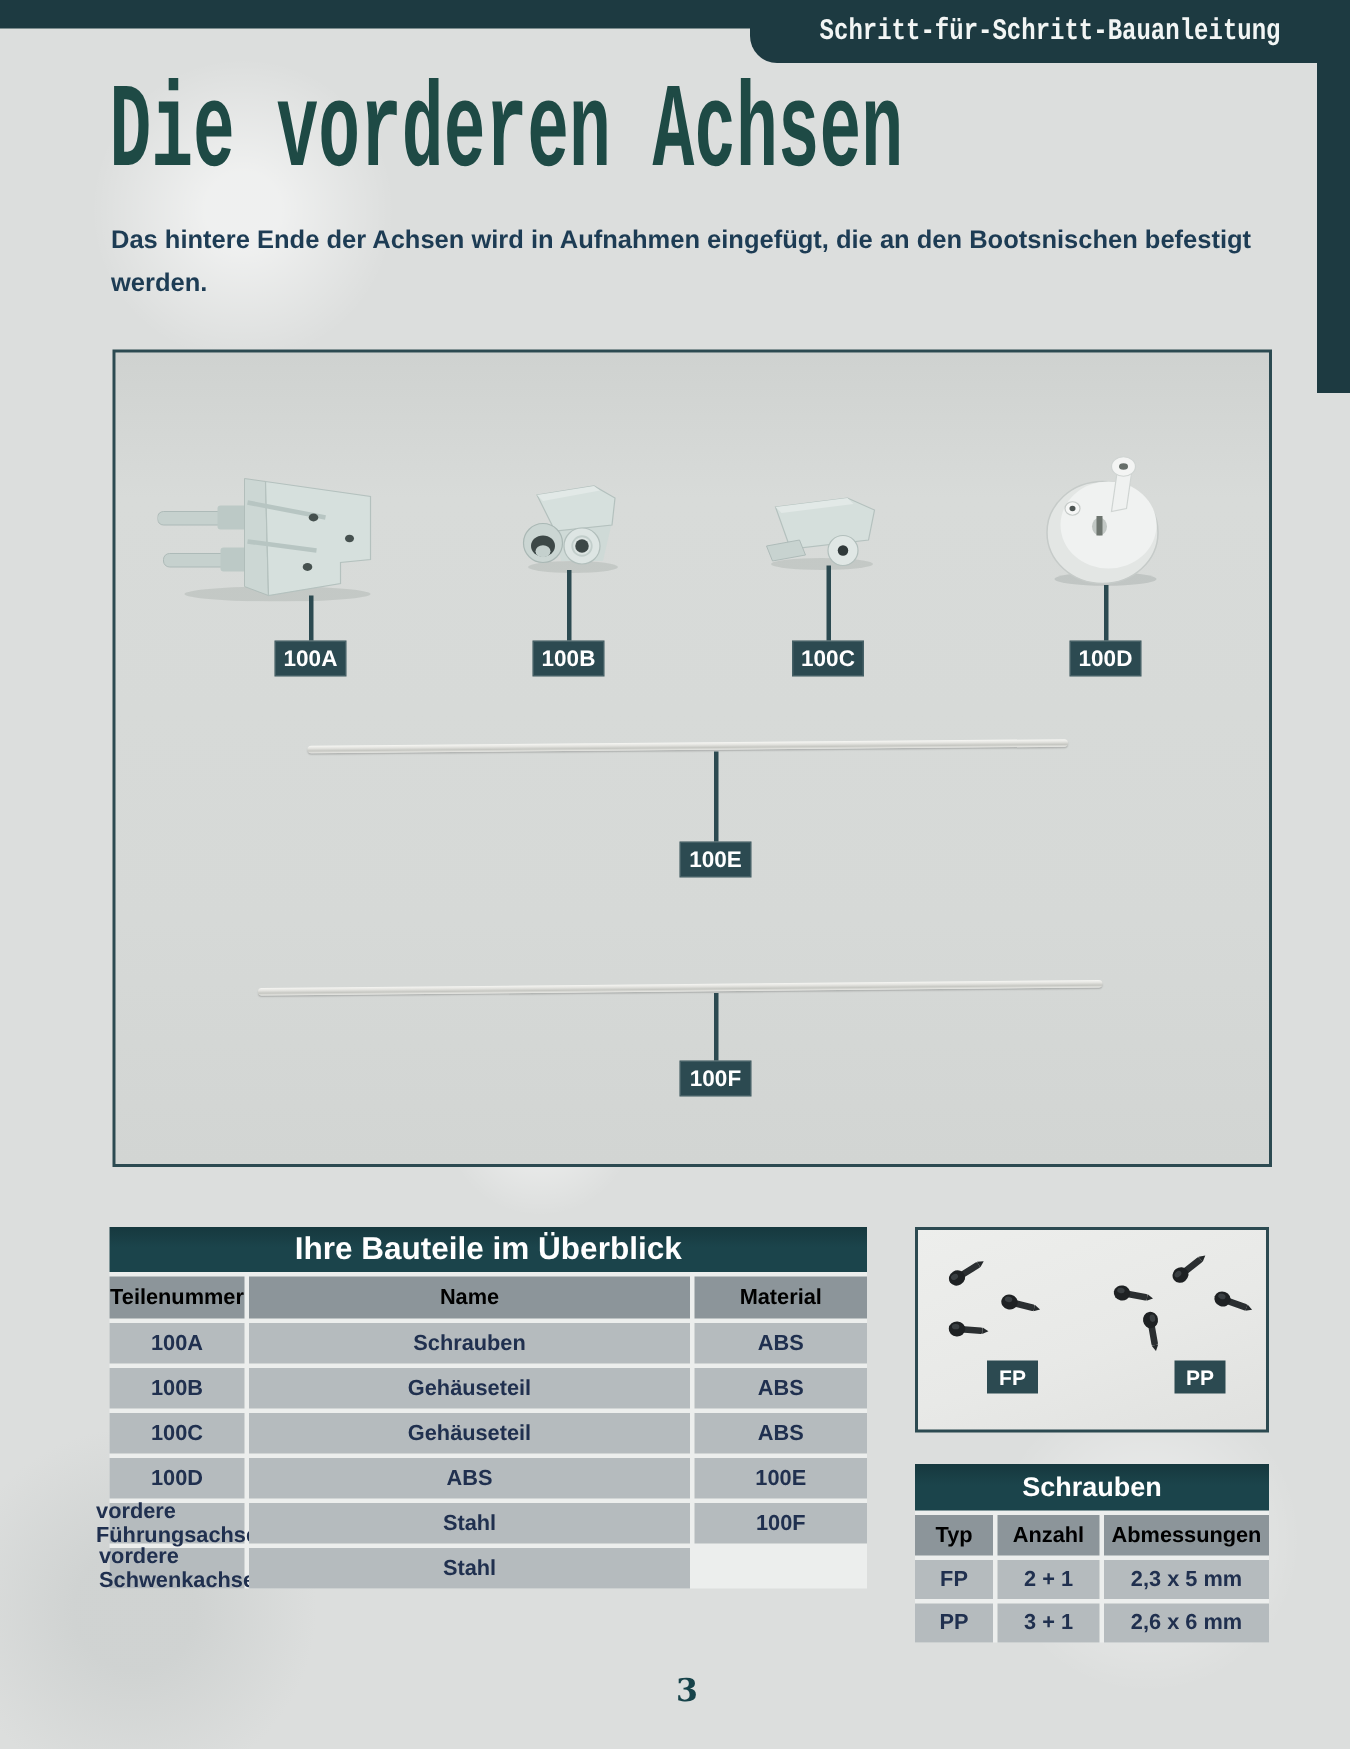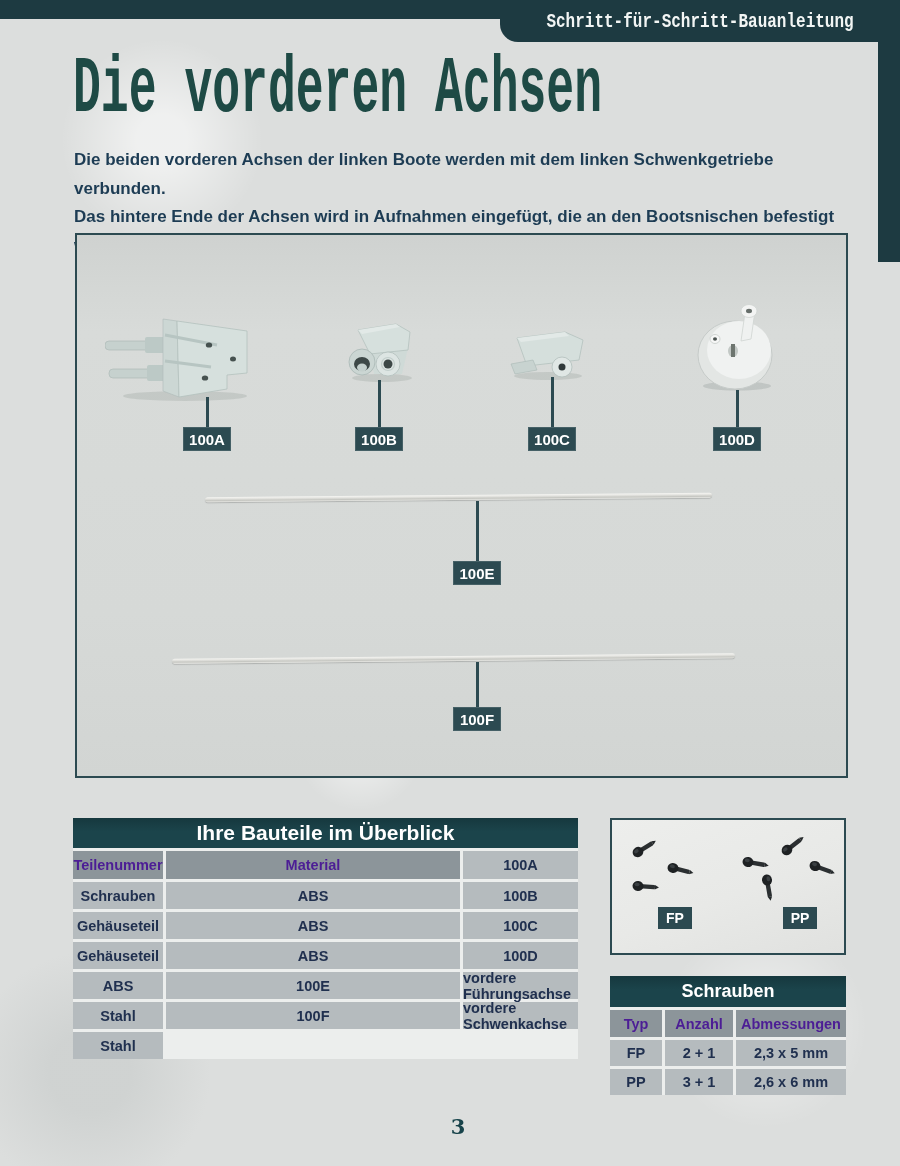--- a/index.html
+++ b/index.html
@@ -48,21 +48,21 @@
     font-weight:bold;font-size:14px;display:flex;align-items:center;justify-content:center;}
   
   .grid-table{display:grid;gap:3px;background:#eceeed;}
   .parts-table{left:73px;top:818px;width:505px;grid-template-columns:90px 294px 115px;
     grid-template-rows:30px 28px repeat(6,27px);}
   .screws-table{left:610px;top:976px;width:236px;grid-template-columns:52px 68px 110px;
     grid-template-rows:31px 27px 26px 26px;text-align:right;}
   .t-title{grid-column:1/-1;background:linear-gradient(180deg,#16383e,#1b444b 45%,#1b444b);
     color:#fff;font-weight:bold;font-size:21px;display:flex;align-items:center;justify-content:center;}
   .screws-table .t-title{font-size:18px;}
-  .t-head{background:#8c959a;color:#4c1d95;font-weight:bold;font-size:14.5px;
+  .t-head{background:#8c959a;color:#000000;font-weight:bold;font-size:14.5px;
     display:flex;align-items:center;justify-content:center;}
   .t-cell{background:#b5bbbe;color:#20304f;font-weight:bold;font-size:14.5px;
     display:flex;align-items:center;justify-content:center;}
   
   .page-number{left:0;top:1114px;width:916px;text-align:center;color:#17434a;
     font-family:"DejaVu Serif",serif;font-weight:bold;font-size:21px;}
 </style>
 </head>
 <body>
 
@@ -70,21 +70,20 @@
 
   <div class="abs top-strip"></div>
   <div class="abs banner">
     <span>Schritt-für-Schritt-Bauanleitung</span>
   </div>
   <div class="abs right-bar"></div>
 
   <div class="abs title">Die vorderen Achsen</div>
 
   <div class="abs intro">
-    <div>Die beiden vorderen Achsen der linken Boote werden mit dem linken Schwenkgetriebe verbunden.</div>
     <div>Das hintere Ende der Achsen wird in Aufnahmen eingefügt, die an den Bootsnischen befestigt werden.</div>
   </div>
 
   <div class="abs photo-panel">
 
     <svg class="abs" style="left:28px;top:80px;" width="148" height="86" viewBox="0 0 148 86">
       <ellipse cx="80" cy="81" rx="62" ry="5" fill="rgba(60,70,68,.12)"></ellipse>
       <rect x="0" y="26" width="58" height="9" rx="4" fill="#c6d1ce" stroke="#a9b7b4" stroke-width=".6"></rect>
       <rect x="4" y="54" width="56" height="9" rx="4" fill="#c6d1ce" stroke="#a9b7b4" stroke-width=".6"></rect>
       <rect x="40" y="22" width="20" height="16" rx="2" fill="#bcc9c6"></rect>
@@ -195,20 +194,21 @@
           <ellipse cx="-1" cy="-1.5" rx="2.5" ry="1.8" fill="#3a3f42"></ellipse>
       </g>
     </svg>
     <div class="screw-label" style="left:46px;top:87px;">FP</div>
     <div class="screw-label" style="left:171px;top:87px;">PP</div>
   </div>
 
   <div class="abs grid-table parts-table">
     <div class="t-title">Ihre Bauteile im Überblick</div>
     <div class="t-head">Teilenummer</div>
+    <div class="t-head">Name</div>
     <div class="t-head">Material</div>
 
     <div class="t-cell">100A</div>
     <div class="t-cell">Schrauben</div>
     <div class="t-cell">ABS</div>
 
     <div class="t-cell">100B</div>
     <div class="t-cell">Gehäuseteil</div>
     <div class="t-cell">ABS</div>
 

